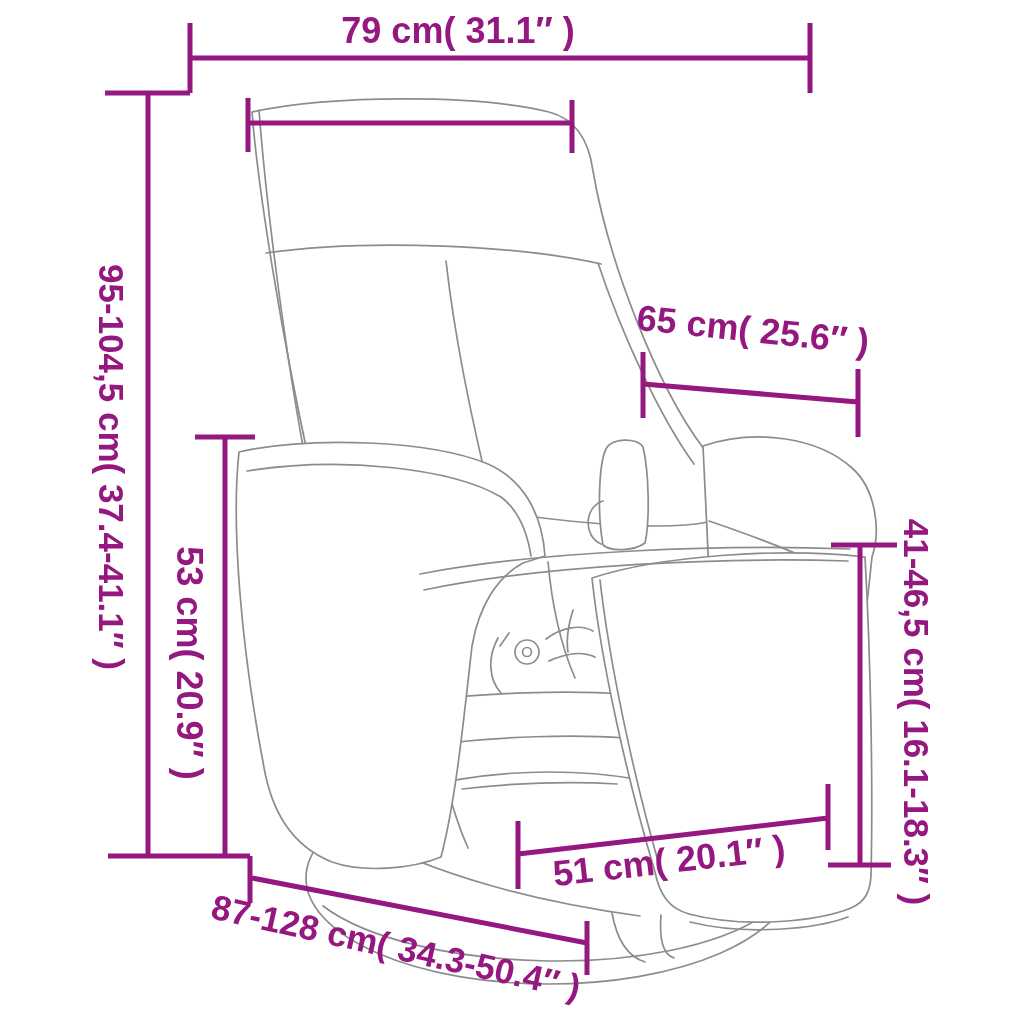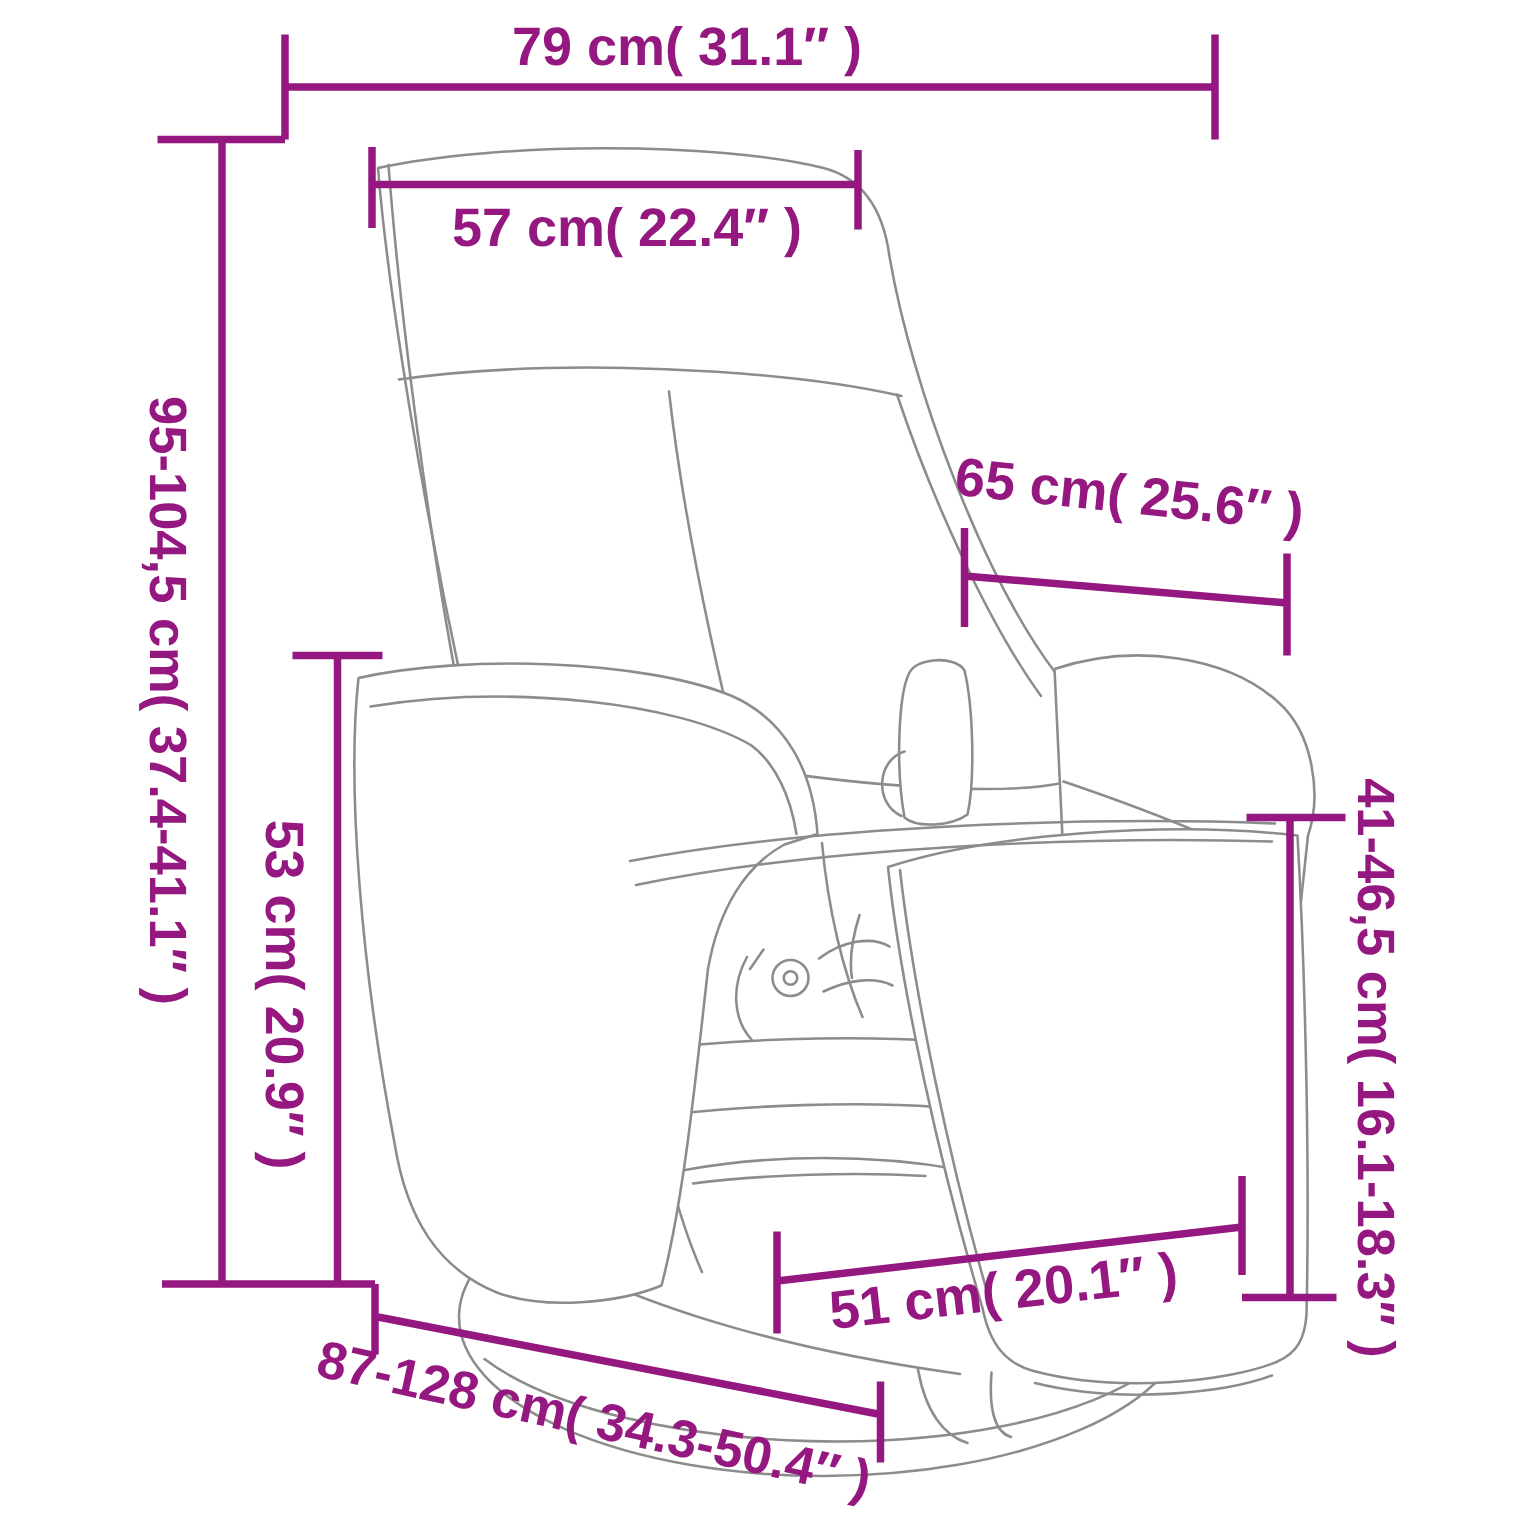--- a/index.html
+++ b/index.html
@@ -114,21 +114,20 @@
       <path d="M643,352 V418 M643,384 L858,402 M858,369 V437"></path>
 
       <path d="M831,545 H897 M860,545 V865 M828,865 H891"></path>
 
       <path d="M518,821 V889 M518,854 L828,818 M828,784 V850"></path>
     </g>
   </svg>
 
   <div class="dim-label r0" style="left:458px; top:31px;">79 cm( 31.1″ )</div>
 
-  <div class="dim-label r0" style="left:418px; top:152px;">57 cm( 22.4″ )</div>
 
   <div class="dim-label r90 small" style="left:111px; top:467px;">95-104,5 cm( 37.4-41.1″ )</div>
 
   <div class="dim-label rp6" style="left:753px; top:330px;">65 cm( 25.6″ )</div>
 
   <div class="dim-label r90" style="left:189px; top:663px;">53 cm( 20.9″ )</div>
 
   <div class="dim-label r90 small" style="left:916px; top:712px;">41-46,5 cm( 16.1-18.3″ )</div>
 
   <div class="dim-label rm65" style="left:669px; top:861px;">51 cm( 20.1″ )</div>

